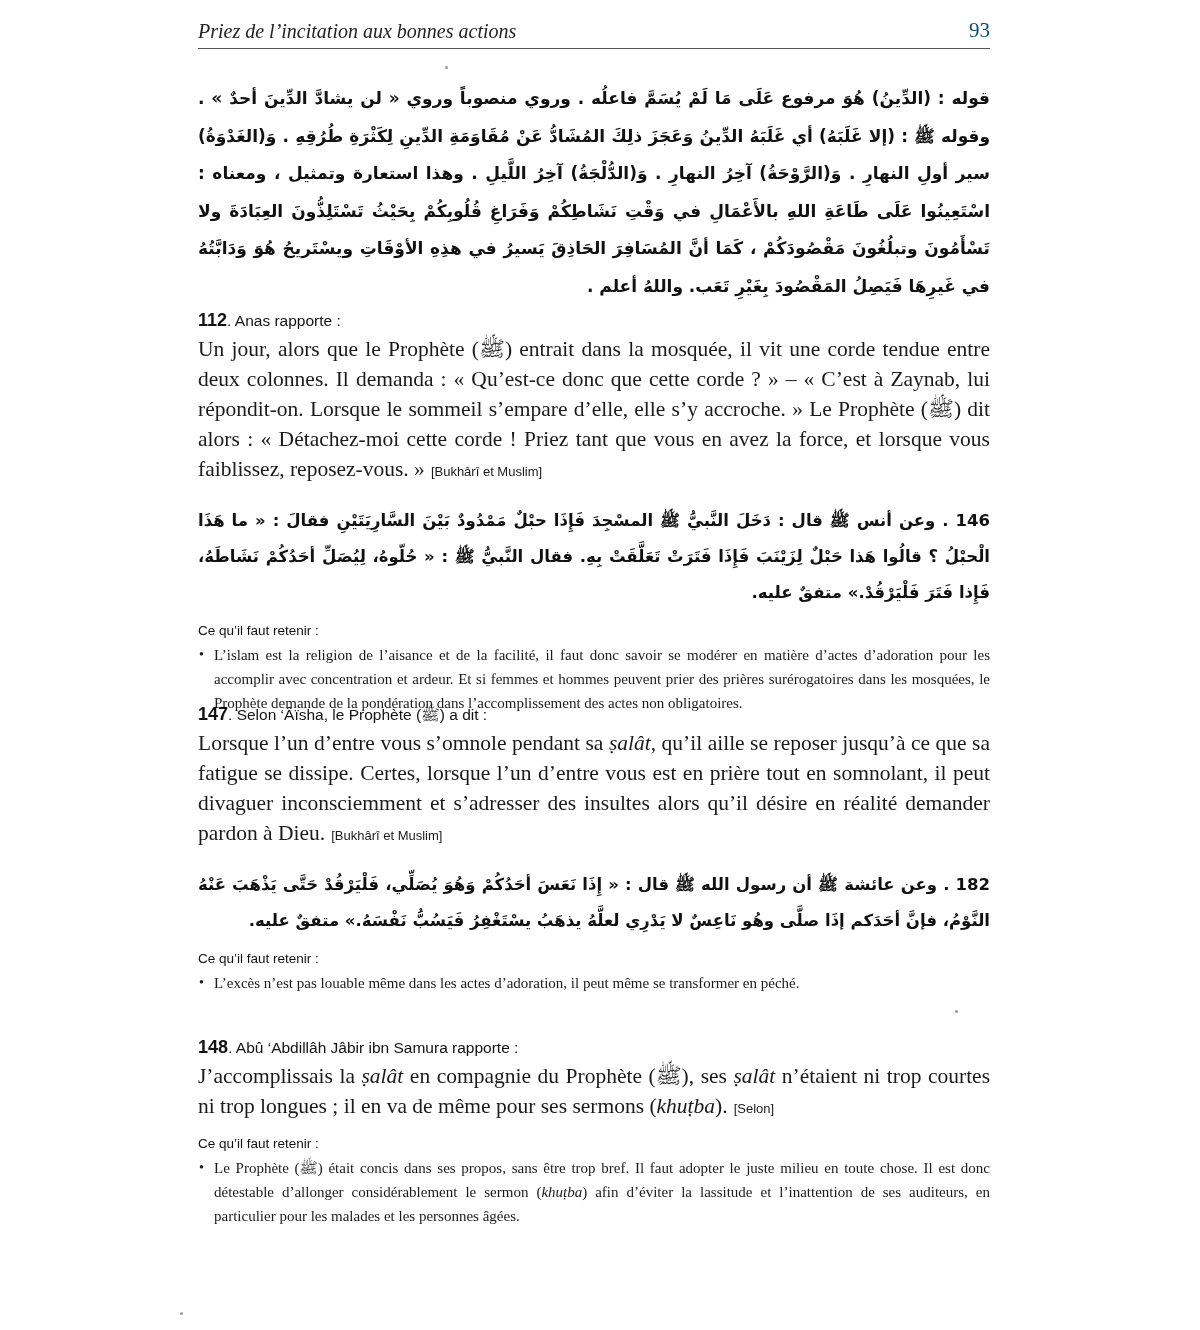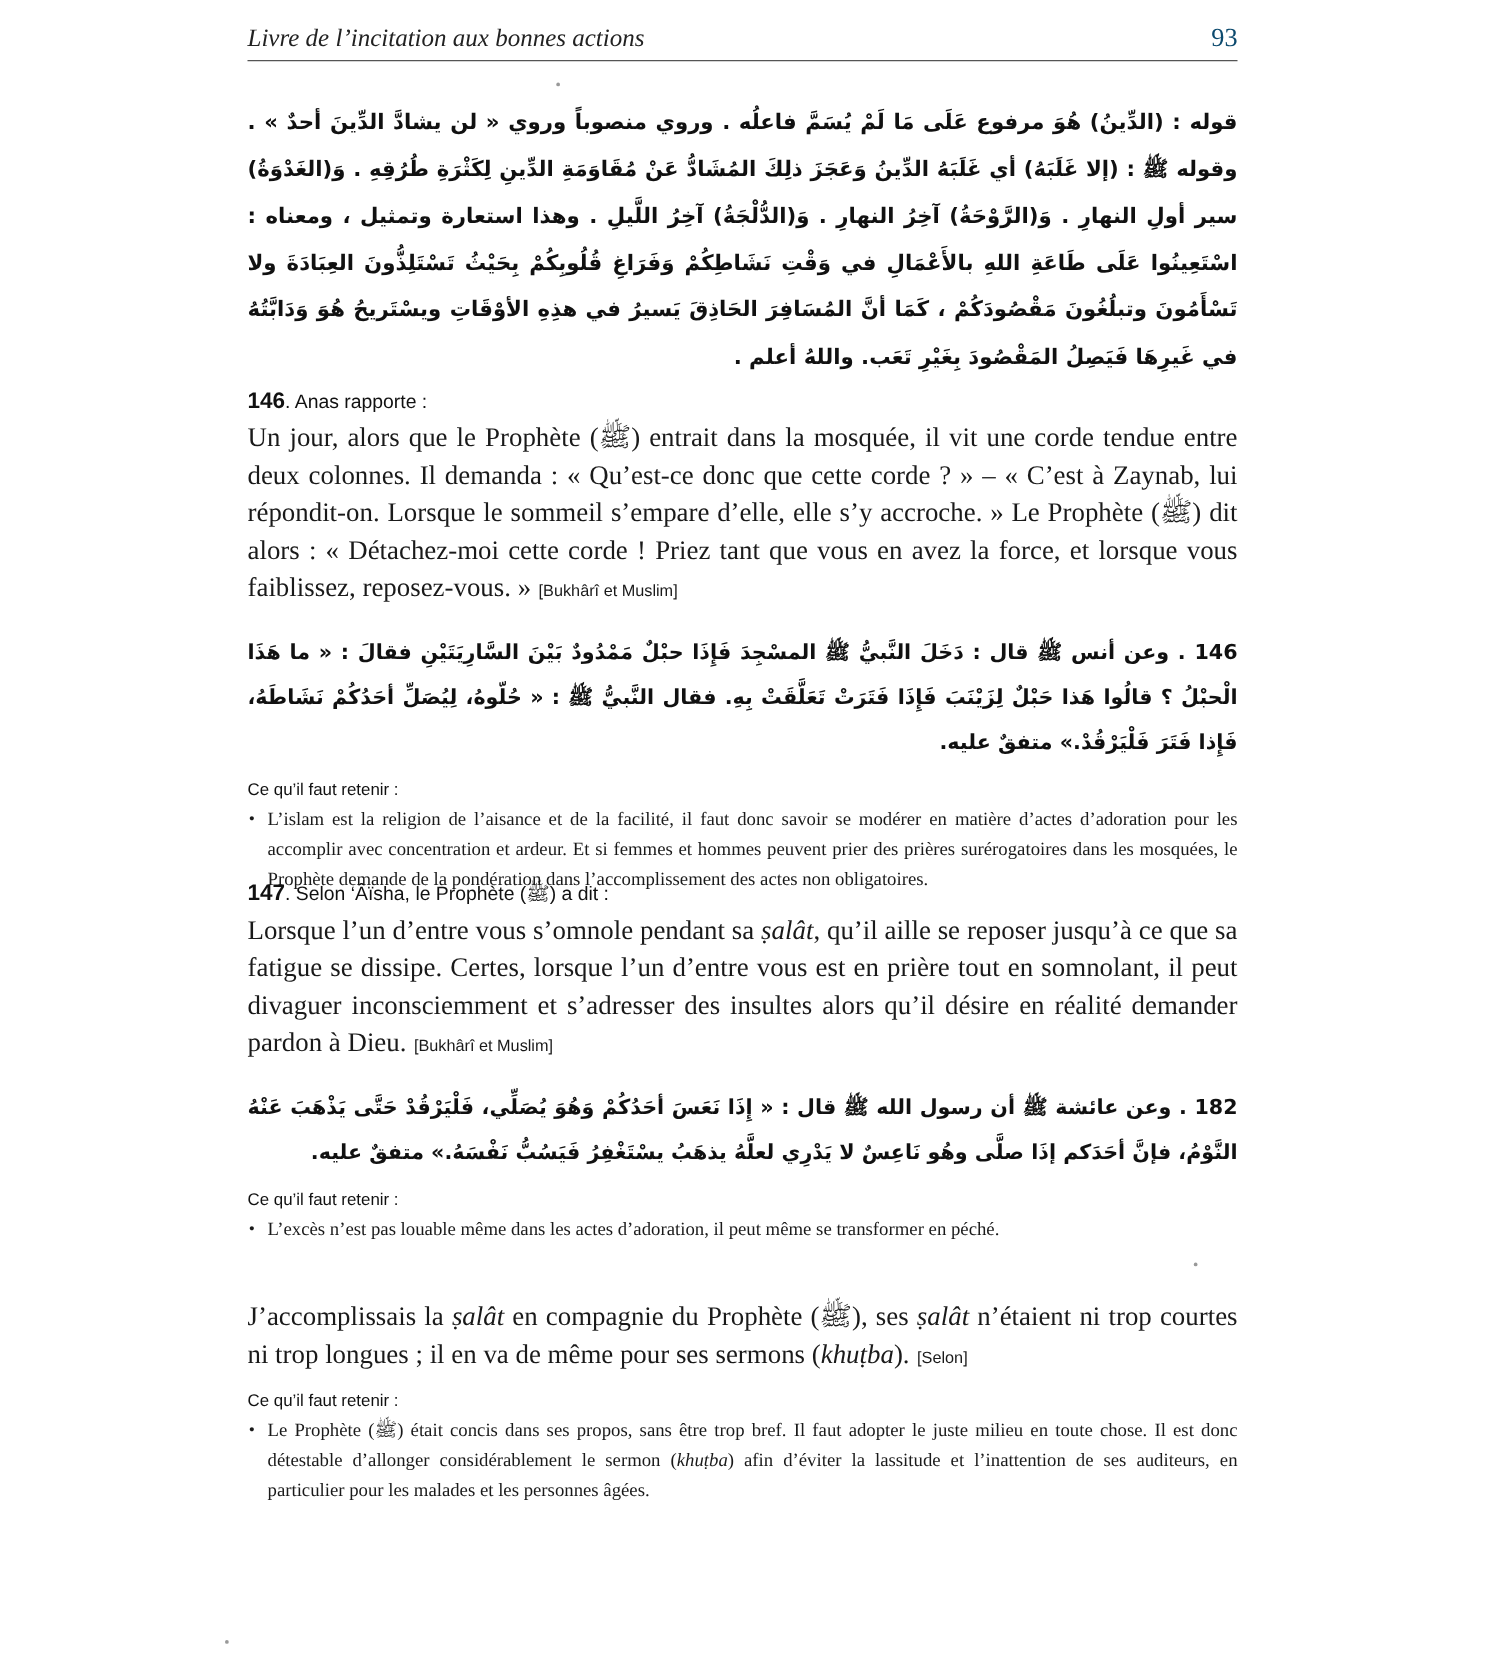--- a/index.html
+++ b/index.html
@@ -124,29 +124,29 @@
       background: #999;
       border-radius: 50%;
     }
   </style>
 </head>
 <body>
 
 <div class="page">
 
   <div class="running-head">
-    <span class="running-title">Livre de l’incitation aux bonnes actions</span>
+    <span class="running-title">Priez de l’incitation aux bonnes actions</span>
     <span class="page-number">93</span>
   </div>
 
   <div class="ar intro-ar">قوله : (الدِّينُ) هُوَ مرفوع عَلَى مَا لَمْ يُسَمَّ فاعلُه . وروي منصوباً وروي « لن يشادَّ الدِّينَ أحدٌ » . وقوله ﷺ : (إلا غَلَبَهُ) أي غَلَبَهُ الدِّينُ وَعَجَزَ ذلِكَ المُشَادُّ عَنْ مُقَاوَمَةِ الدِّينِ لِكَثْرَةِ طُرُقِهِ . وَ(الغَدْوَةُ) سير أولِ النهارِ . وَ(الرَّوْحَةُ) آخِرُ النهارِ . وَ(الدُّلْجَةُ) آخِرُ اللَّيلِ . وهذا استعارة وتمثيل ، ومعناه : اسْتَعِينُوا عَلَى طَاعَةِ اللهِ بالأَعْمَالِ في وَقْتِ نَشَاطِكُمْ وَفَرَاغِ قُلُوبِكُمْ بِحَيْثُ تَسْتَلِذُّونَ العِبَادَةَ ولا تَسْأَمُونَ وتبلُغُونَ مَقْصُودَكُمْ ، كَمَا أنَّ المُسَافِرَ الحَاذِقَ يَسيرُ في هذِهِ الأوْقَاتِ ويسْتَريحُ هُوَ وَدَابَّتُهُ في غَيرِهَا فَيَصِلُ المَقْصُودَ بِغَيْرِ تَعَب. واللهُ أعلم .</div>
 
   <section class="block" id="h146">
     <p class="hadith-head">
-      <span class="num">146</span><span>. Anas rapporte :</span>
+      <span class="num">112</span><span>. Anas rapporte :</span>
     </p>
     <p class="fr">
       <span>Un jour, alors que le Prophète (ﷺ) entrait dans la mosquée, il vit une corde tendue entre deux colonnes. Il demanda : « Qu’est-ce donc que cette corde ? » – « C’est à Zaynab, lui répondit-on. Lorsque le sommeil s’empare d’elle, elle s’y accroche. » Le Prophète (ﷺ) dit alors : « Détachez-moi cette corde ! Priez tant que vous en avez la force, et lorsque vous faiblissez, reposez-vous. »</span><span class="src">[Bukhârî et Muslim]</span>
     </p>
     <div class="ar hadith-ar">146 . وعن أنس ﷺ قال : دَخَلَ النَّبيُّ ﷺ المسْجِدَ فَإِذَا حبْلٌ مَمْدُودٌ بَيْنَ السَّارِيَتَيْنِ فقالَ : « ما هَذَا الْحبْلُ ؟ قالُوا هَذا حَبْلٌ لِزَيْنَبَ فَإِذَا فَتَرَتْ تَعَلَّقَتْ بِهِ. فقال النَّبيُّ ﷺ : « حُلّوهُ، لِيُصَلِّ أحَدُكُمْ نَشَاطَهُ، فَإِذا فَتَرَ فَلْيَرْقُدْ.» متفقٌ عليه.</div>
     <div class="retain-label">Ce qu’il faut retenir :</div>
     <ul class="retain-list">
       <li class="retain-item">
         <span class="bullet">•</span>
         <span>L’islam est la religion de l’aisance et de la facilité, il faut donc savoir se modérer en matière d’actes d’adoration pour les accomplir avec concentration et ardeur. Et si femmes et hommes peuvent prier des prières surérogatoires dans les mosquées, le Prophète demande de la pondération dans l’accomplissement des actes non obligatoires.</span>
@@ -165,20 +165,23 @@
     <div class="retain-label">Ce qu’il faut retenir :</div>
     <ul class="retain-list">
       <li class="retain-item">
         <span class="bullet">•</span>
         <span>L’excès n’est pas louable même dans les actes d’adoration, il peut même se transformer en péché.</span>
       </li>
     </ul>
   </section>
 
   <section class="block" id="h148">
+    <p class="hadith-head">
+      <span class="num">148</span><span>. Abû ‘Abdillâh Jâbir ibn Samura rapporte :</span>
+    </p>
     <p class="fr">
       <span>J’accomplissais la </span><i>ṣalât</i><span> en compagnie du Prophète (ﷺ), ses </span><i>ṣalât</i><span> n’étaient ni trop courtes ni trop longues ; il en va de même pour ses sermons (</span><i>khuṭba</i><span>).</span><span class="src">[Selon]</span>
     </p>
     <div class="retain-label">Ce qu’il faut retenir :</div>
     <ul class="retain-list">
       <li class="retain-item">
         <span class="bullet">•</span>
         <span>Le Prophète (ﷺ) était concis dans ses propos, sans être trop bref. Il faut adopter le juste milieu en toute chose. Il est donc détestable d’allonger considérablement le sermon (</span><i>khuṭba</i><span>) afin d’éviter la lassitude et l’inattention de ses auditeurs, en particulier pour les malades et les personnes âgées.</span>
       </li>
     </ul>

